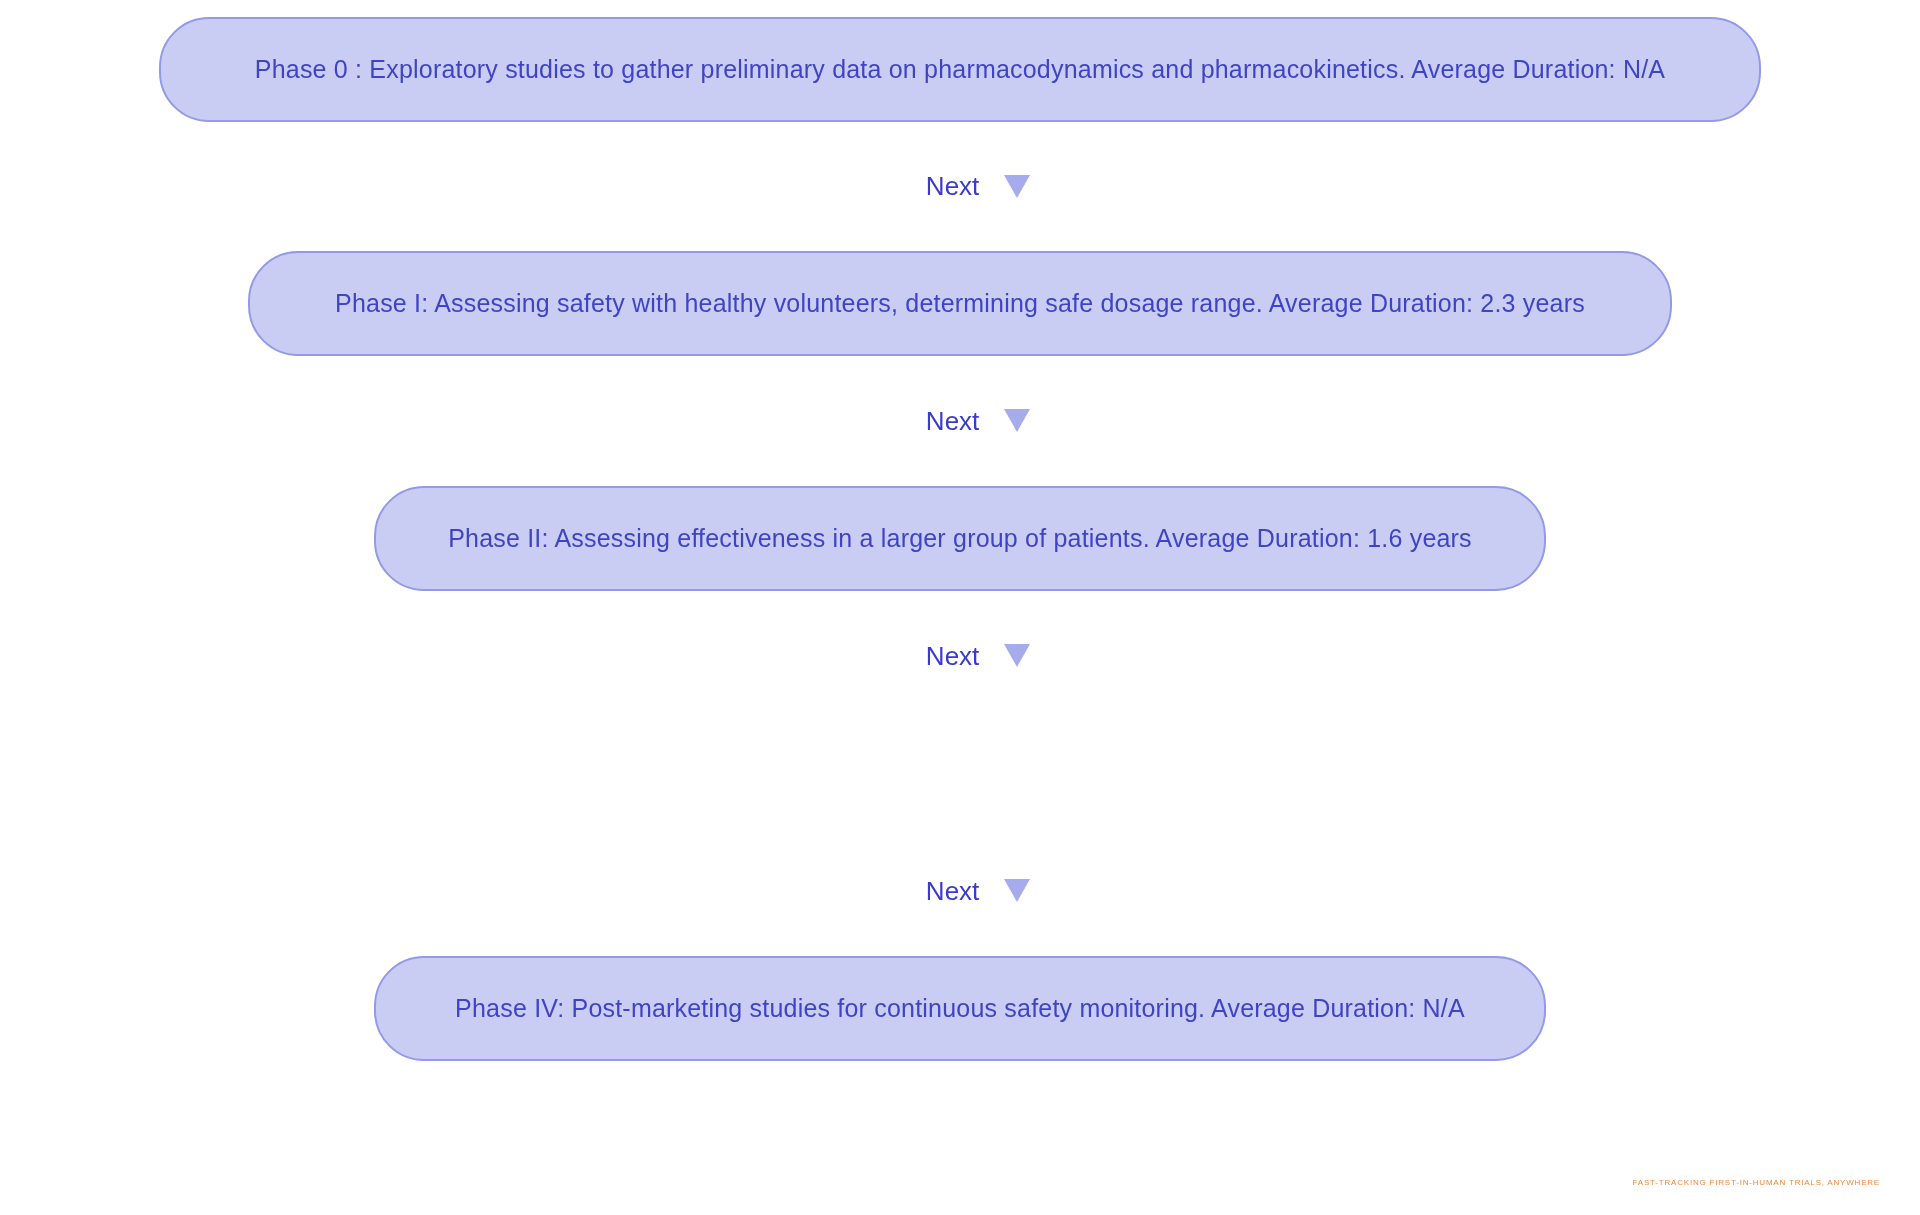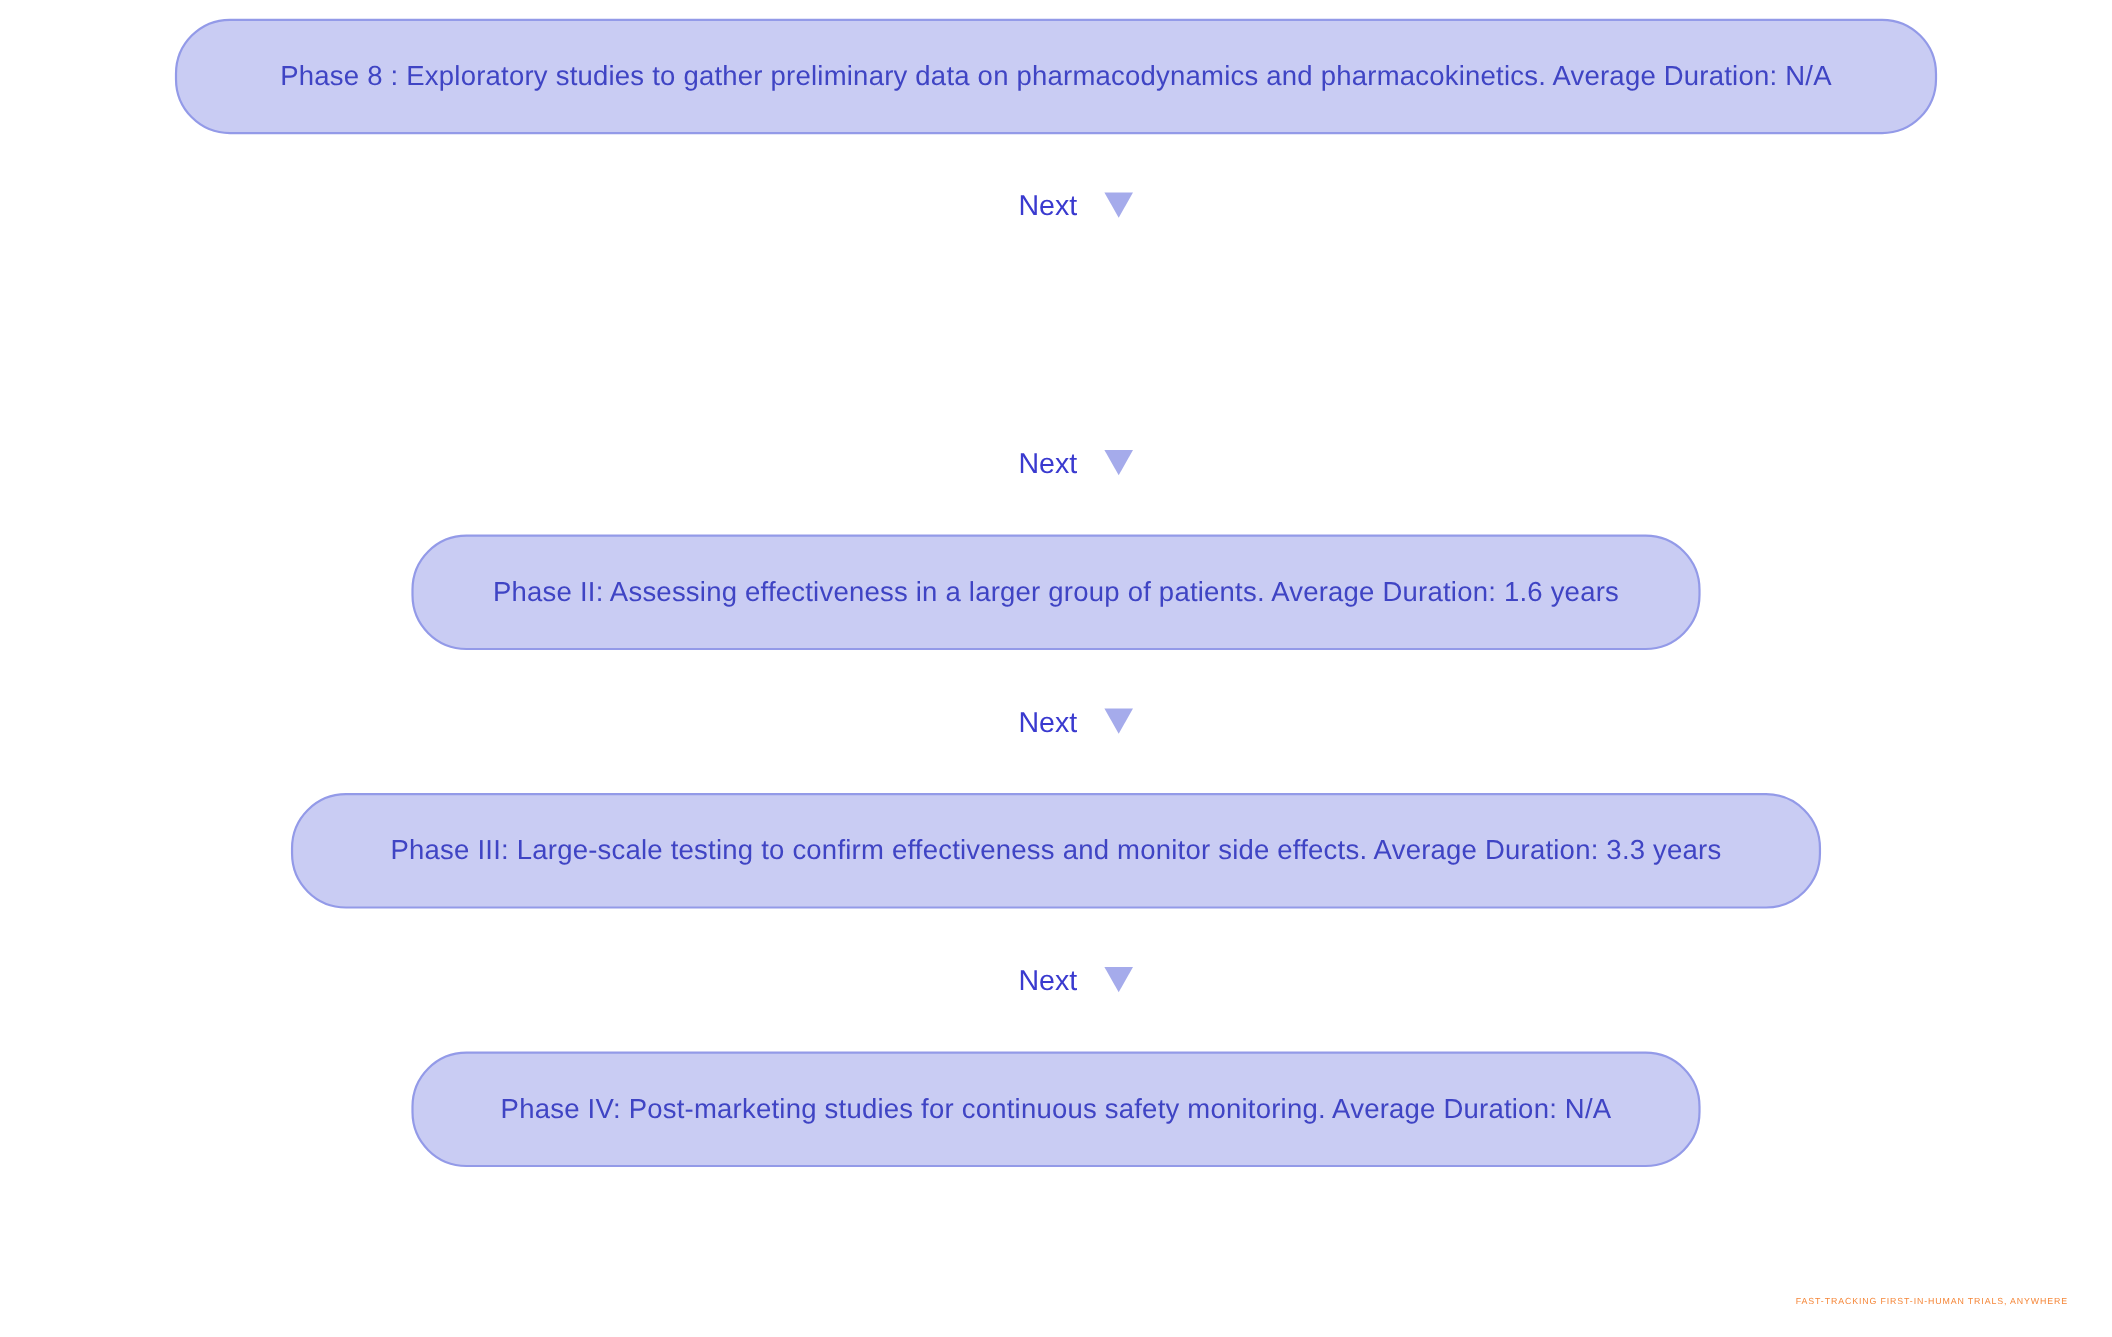--- a/index.html
+++ b/index.html
@@ -106,47 +106,47 @@
     letter-spacing:0.8px;
     color:var(--logo-tagline);
     white-space:nowrap;
   }
 </style>
 </head>
 <body>
 
 <div class="canvas">
 
-  <div class="node n1">Phase 8 : Exploratory studies to gather preliminary data on pharmacodynamics and pharmacokinetics. Average Duration: N/A</div>
+  <div class="node n1">Phase 0 : Exploratory studies to gather preliminary data on pharmacodynamics and pharmacokinetics. Average Duration: N/A</div>
 
   <div class="connector c1">
     <div class="seg seg-top"></div>
     <div class="edge-label">Next</div>
     <div class="seg seg-bottom"></div>
     <div class="arrowhead"></div>
   </div>
 
+  <div class="node n2">Phase I: Assessing safety with healthy volunteers, determining safe dosage range. Average Duration: 2.3 years</div>
 
   <div class="connector c2">
     <div class="seg seg-top"></div>
     <div class="edge-label">Next</div>
     <div class="seg seg-bottom"></div>
     <div class="arrowhead"></div>
   </div>
 
   <div class="node n3">Phase II: Assessing effectiveness in a larger group of patients. Average Duration: 1.6 years</div>
 
   <div class="connector c3">
     <div class="seg seg-top"></div>
     <div class="edge-label">Next</div>
     <div class="seg seg-bottom"></div>
     <div class="arrowhead"></div>
   </div>
 
-  <div class="node n4">Phase III: Large-scale testing to confirm effectiveness and monitor side effects. Average Duration: 3.3 years</div>
 
   <div class="connector c4">
     <div class="seg seg-top"></div>
     <div class="edge-label">Next</div>
     <div class="seg seg-bottom"></div>
     <div class="arrowhead"></div>
   </div>
 
   <div class="node n5">Phase IV: Post-marketing studies for continuous safety monitoring. Average Duration: N/A</div>
 

